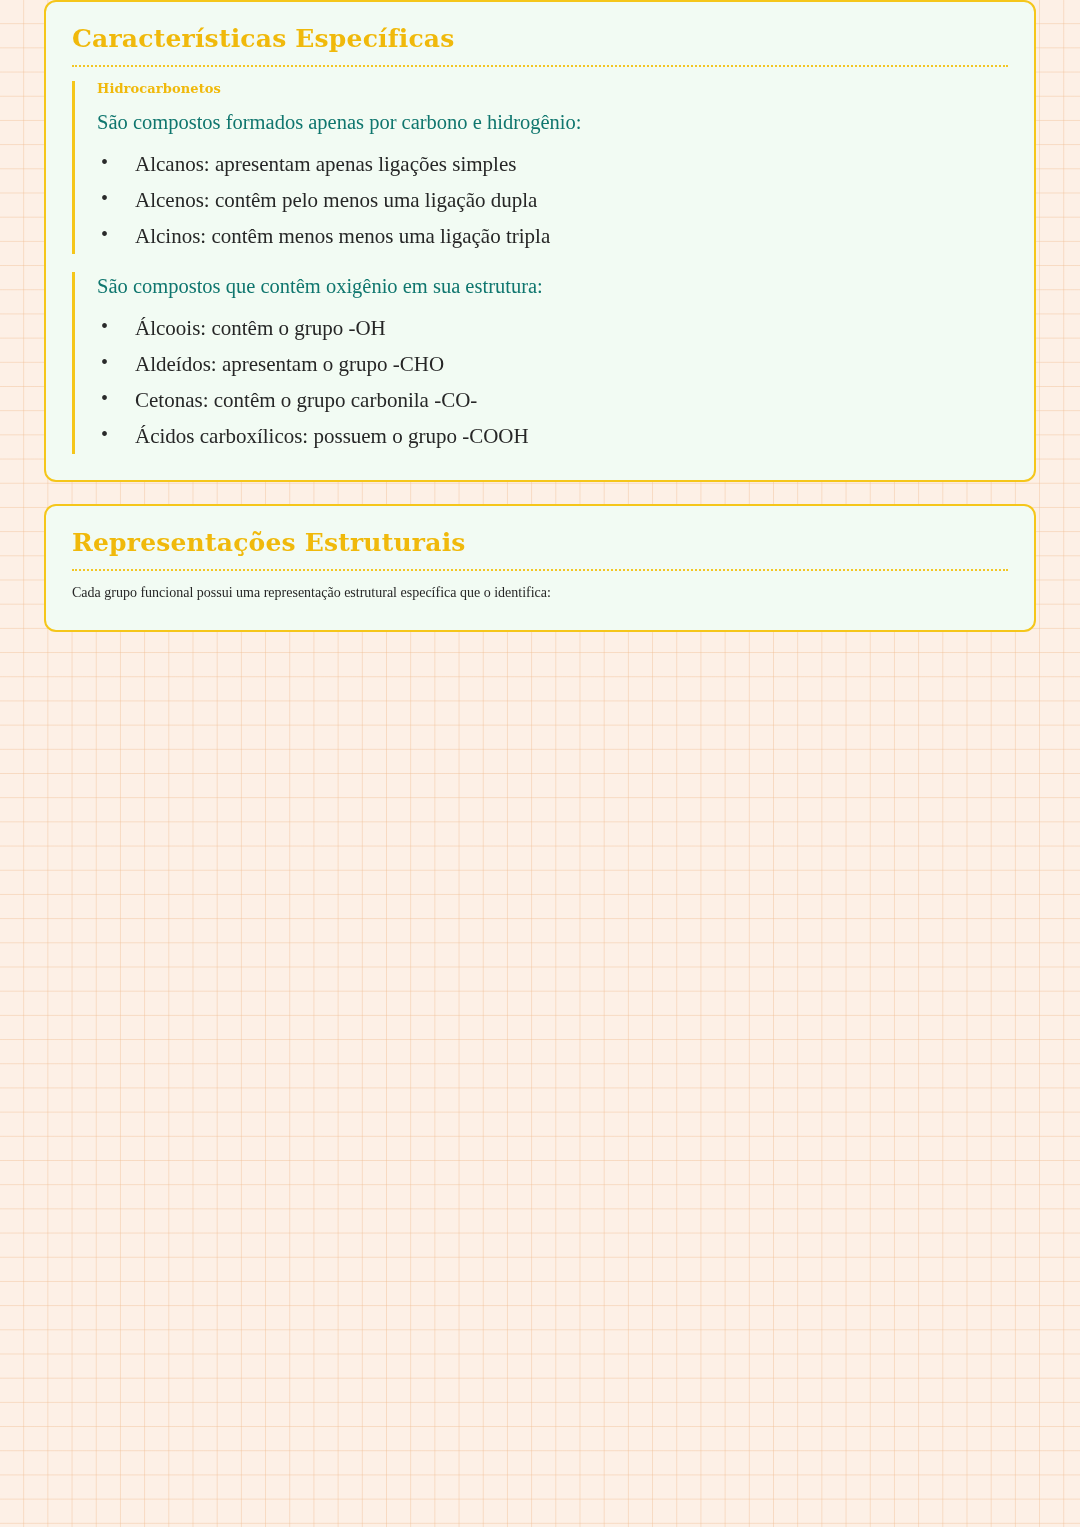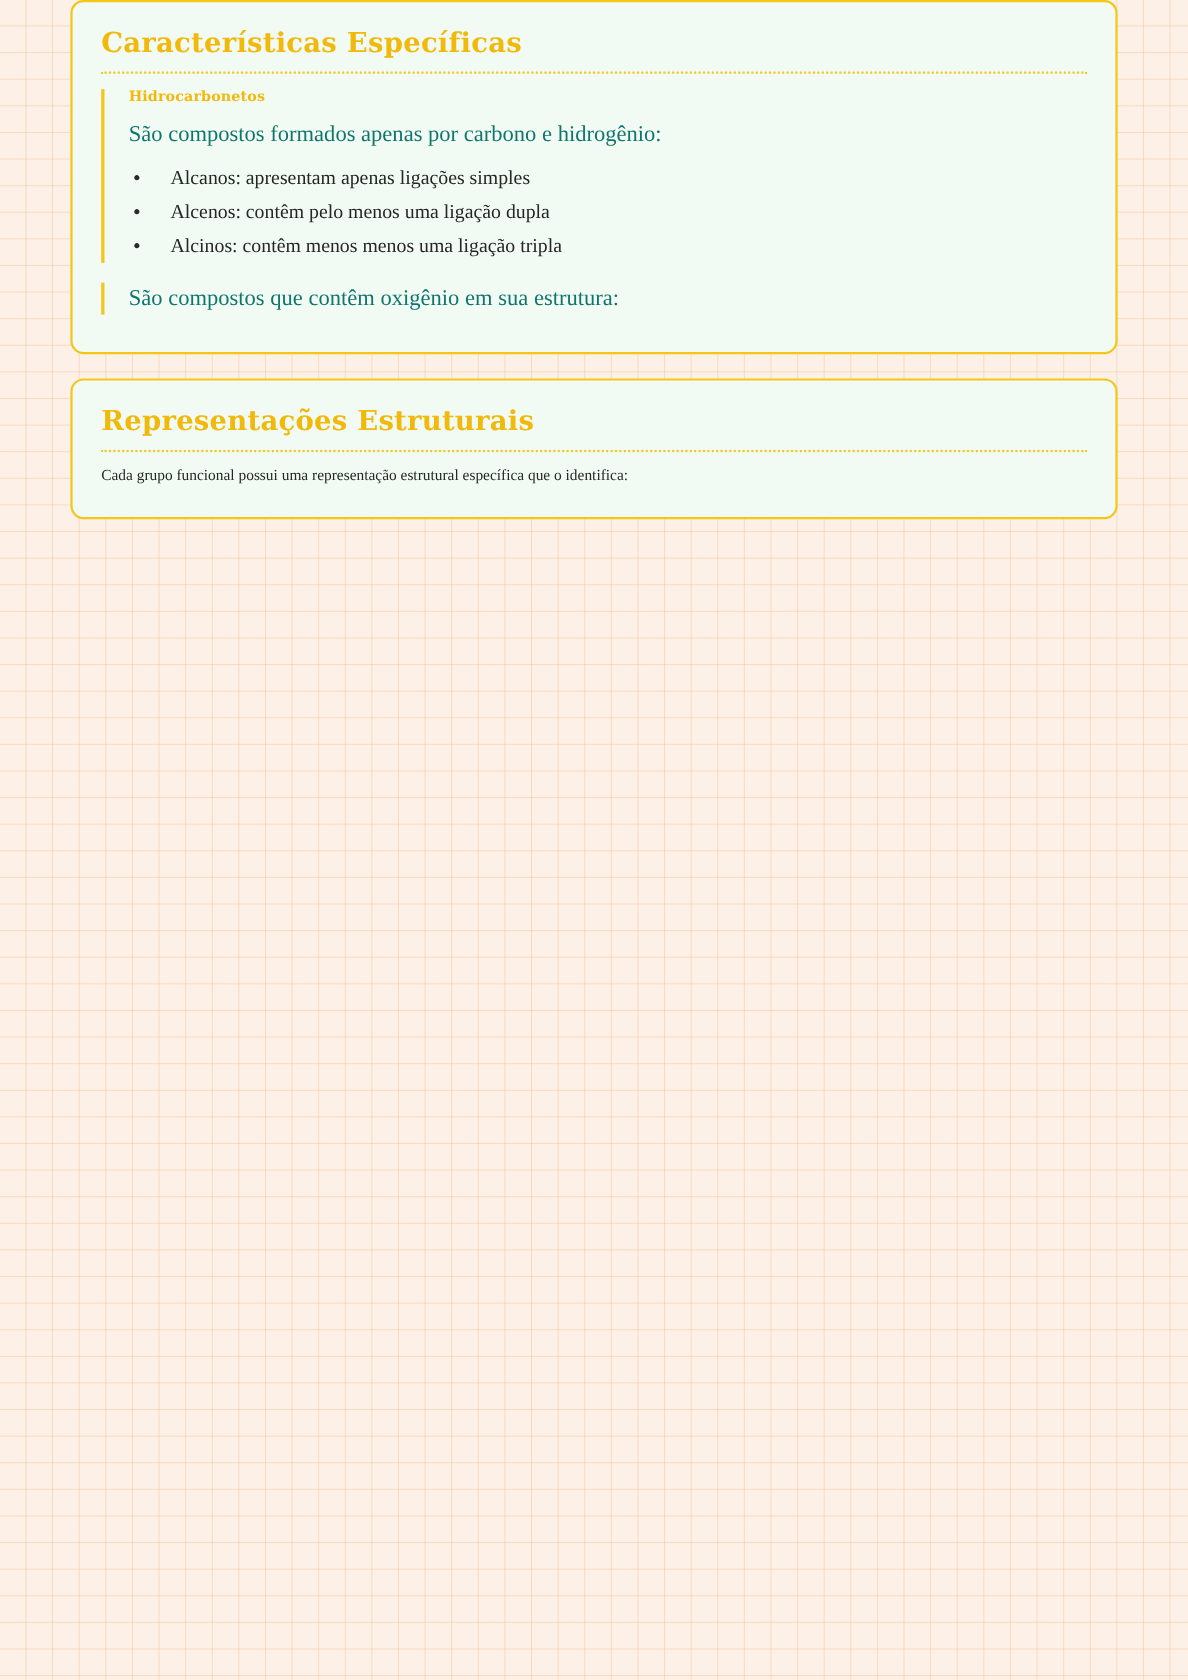--- a/index.html
+++ b/index.html
@@ -20,21 +20,21 @@
     position: relative;
   }
 
   .page {
     position: absolute;
     left: 0;
     top: 0;
     width: 1080px;
     height: 1527px;
     box-sizing: border-box;
-    padding: 0 64px;
+    padding: 0 44px;
   }
 
   .card {
     box-sizing: border-box;
     border: 2.5px solid #f5c61a;
     border-radius: 12px;
     background: #f2fbf3;
     padding: 22px 26px 26px 26px;
     margin-bottom: 22px;
   }
@@ -77,21 +77,21 @@
   }
 
   ul.bullets {
     list-style: none;
     margin: 0;
     padding: 0;
   }
   ul.bullets li {
     position: relative;
     font-family: "Liberation Serif", serif;
-    font-size: 18px;
+    font-size: 21px;
     color: #262626;
     line-height: 1.72;
     padding-left: 38px;
   }
   ul.bullets li::before {
     content: "\2022";
     position: absolute;
     left: 4px;
     top: -1px;
     font-size: 20px;
@@ -119,20 +119,26 @@
       <p class="para">São compostos formados apenas por carbono e hidrogênio:</p>
       <ul class="bullets">
         <li>Alcanos: apresentam apenas ligações simples</li>
         <li>Alcenos: contêm pelo menos uma ligação dupla</li>
         <li>Alcinos: contêm menos menos uma ligação tripla</li>
       </ul>
     </div>
 
     <div class="subsection">
       <p class="para">São compostos que contêm oxigênio em sua estrutura:</p>
+      <ul class="bullets">
+        <li>Álcoois: contêm o grupo -OH</li>
+        <li>Aldeídos: apresentam o grupo -CHO</li>
+        <li>Cetonas: contêm o grupo carbonila -CO-</li>
+        <li>Ácidos carboxílicos: possuem o grupo -COOH</li>
+      </ul>
     </div>
   </section>
 
   <section class="card">
     <h2 class="card-title">Representações Estruturais</h2>
     <p class="card-body-text">Cada grupo funcional possui uma representação estrutural específica que o identifica:</p>
   </section>
 
 </div>
 

